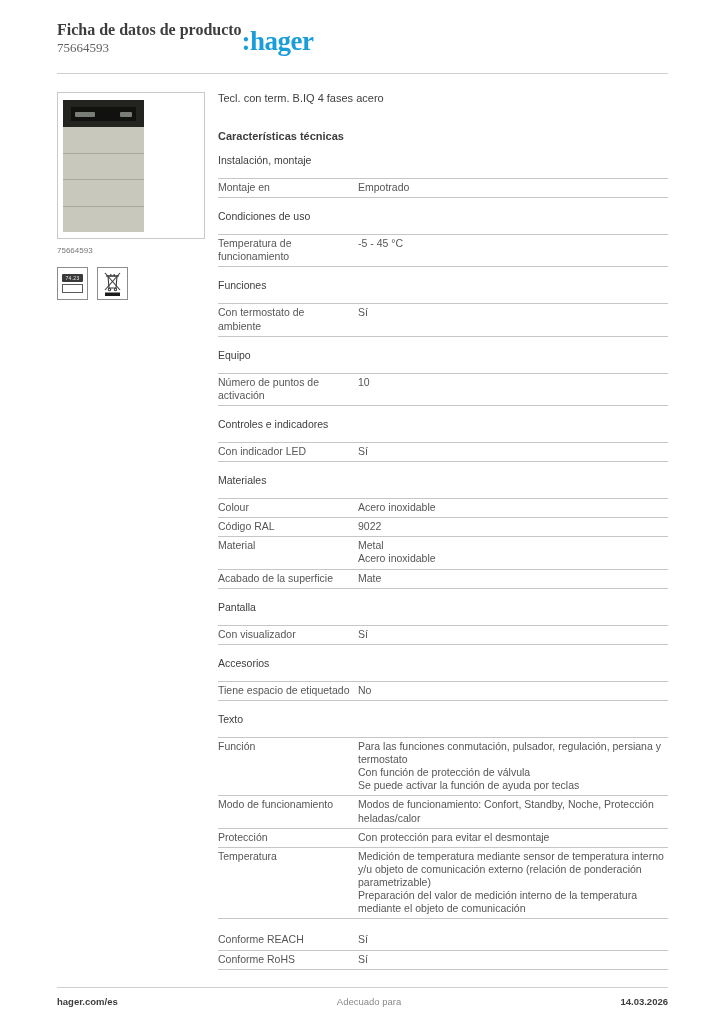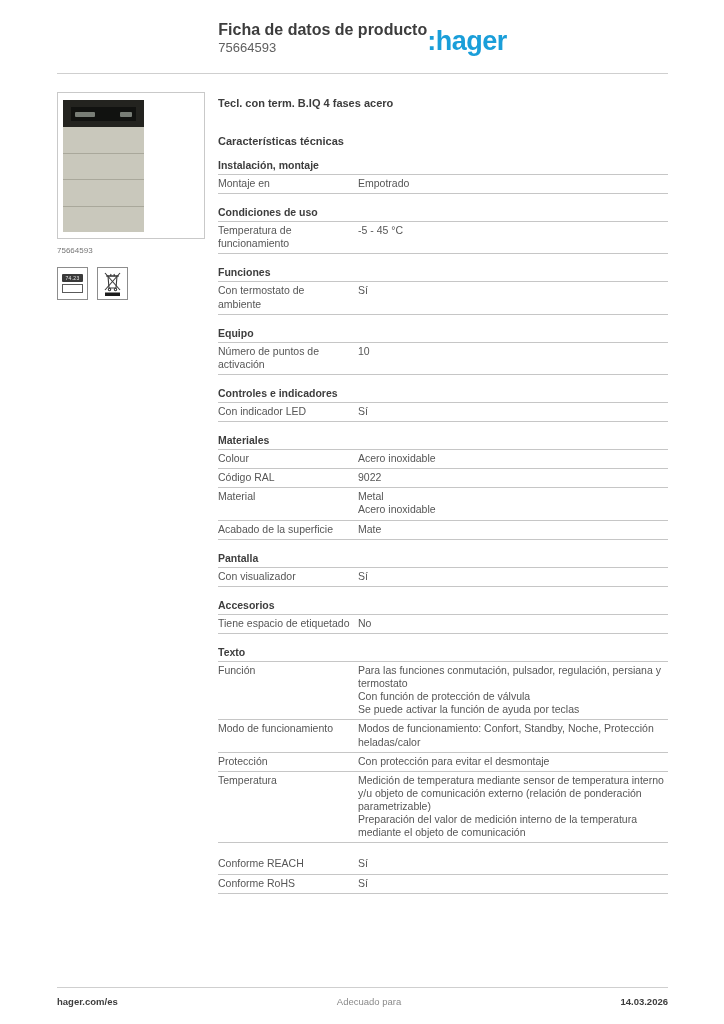--- a/index.html
+++ b/index.html
@@ -6,21 +6,21 @@
   html,body { background:#ffffff; }
   body {
     width:724px; height:1024px; position:relative; overflow:hidden;
     font-family:"Liberation Sans","DejaVu Sans",sans-serif;
     color:#4f4f4f;
   }
   .page { position:absolute; inset:0; background:#fff; }
 
   
   .header { position:absolute; top:20px; left:57px; right:56px; }
-  .header-inner { display:flex; justify-content:center; align-items:flex-start; }
+  .header-inner { display:flex; justify-content:flex-start; align-items:flex-start;font-family:Liberation Serif, serif; }
   .doc-title { font-size:16px; font-weight:bold; color:#3d3d3d; line-height:1.25; }
   .doc-code  { font-size:13px; color:#606060; line-height:1.3; }
   .logo { font-size:27px; font-weight:bold; letter-spacing:-0.5px; margin-top:6px; }
   .header-rule { border-bottom:1px solid #cfcfcf; margin-top:16px; }
 
   
   .content { position:absolute; top:92px; left:57px; right:56px; display:flex; }
   .left-col { width:148px; flex:none; }
   .right-col { flex:1; margin-left:13px; }
 
@@ -40,25 +40,25 @@
 
   .cert-icons { display:flex; gap:9px; margin-top:12px; }
   .cert { width:31px; height:33px; border:1px solid #8d8d8d; background:#fff; position:relative; }
   
   .pict-strip { position:absolute; left:4px; top:6px; right:4px; height:8px; background:#3a3a3a; border-radius:1px;
     display:flex; align-items:center; justify-content:center; }
   .pict-strip span { color:#e8e8e8; font-size:5px; line-height:1; letter-spacing:.3px; }
   .pict-rect { position:absolute; left:4px; top:16px; right:4px; height:9px; border:1px solid #5a5a5a; background:#fff; }
 
   
-  .prod-name { font-size:11px; font-weight:bold; color:#3d3d3d; margin-top:5px; }
+  .prod-name { font-size:11px; font-weight:normal; color:#3d3d3d; }
   .tech-title { font-size:11px; font-weight:bold; color:#3d3d3d; margin-top:26px; }
   #sections { margin-top:3px; }
   .section { margin-top:12px; }
-  .sec-title { font-size:10.5px; font-weight:bold; color:#3d3d3d; padding-bottom:3px; border-bottom:1px solid #c6c6c6; }
+  .sec-title { font-size:10.5px; font-weight:normal; color:#3d3d3d; padding-bottom:12px; border-bottom:1px solid #c6c6c6; }
   .row { display:flex; align-items:flex-start; padding:2px 0 3px 0; border-bottom:1px solid #c6c6c6; font-size:10.5px; color:#565656; }
   .lbl { flex:none; width:140px; padding-right:8px; line-height:1.25; }
   .val { flex:1; text-align:left; line-height:1.25; }
 
   
   .footer { position:absolute; left:57px; right:56px; top:987px; border-top:1px solid #cfcfcf; }
   .footer-inner { display:flex; justify-content:space-between; align-items:center; margin-top:8px; font-size:9.5px; }
   .footer-left { font-weight:bold; color:#3d3d3d; text-decoration:none; }
   .footer-center { color:#8a8a8a; }
   .footer-right { font-weight:bold; color:#3d3d3d; }

